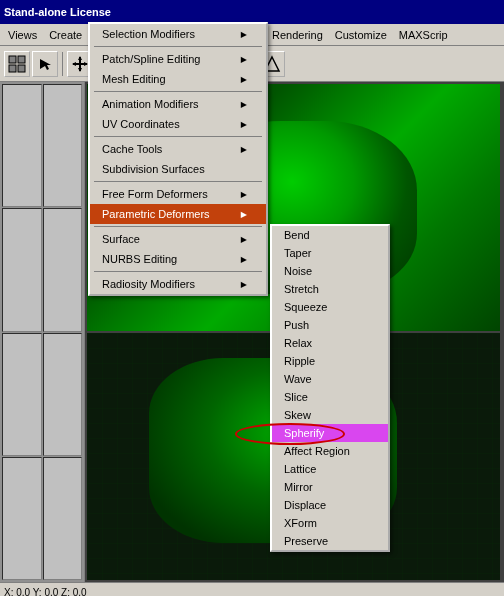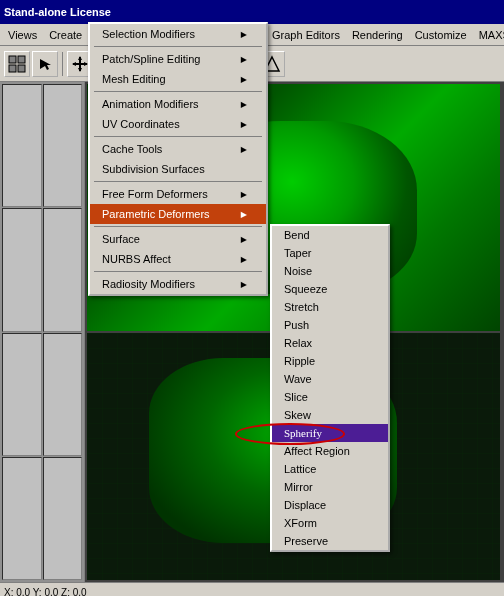--- a/index.html
+++ b/index.html
@@ -229,23 +229,22 @@
     .sub-menu-item {
       padding: 2px 19px 2px 12px;
       cursor: pointer;
       white-space: nowrap;
       font-size: 11px;
       height: 18px;
       display: flex;
       align-items: center;
     }
     .sub-menu-item.selected {
-      background: #4c1d95;
+      background: #d946ef;
       color: white;
-      font-family: Liberation Serif, serif;
     }
 
     
     .spherify-circle {
       position: absolute;
       top: 423px;
       left: 235px;
       width: 110px;
       height: 22px;
       border: 2px solid #cc0000;
@@ -260,21 +259,20 @@
 <div class="title-bar">
   <span>Stand-alone License</span>
 </div>
 
 <div class="menu-bar">
   <div class="menu-item">Views</div>
   <div class="menu-item">Create</div>
   <div class="menu-item active">Modifiers</div>
   <div class="menu-item">Character</div>
   <div class="menu-item">Animation</div>
-  <div class="menu-item">Graph Editors</div>
   <div class="menu-item">Rendering</div>
   <div class="menu-item">Customize</div>
   <div class="menu-item">MAXScrip</div>
 </div>
 
 <div class="toolbar">
   <div class="toolbar-btn">
     <svg width="18" height="18" viewBox="0 0 18 18">
         <rect x="1" y="1" width="7" height="7" fill="#808080" stroke="#000" stroke-width="1"></rect>
         <rect x="10" y="1" width="7" height="7" fill="#808080" stroke="#000" stroke-width="1"></rect>
@@ -430,36 +428,36 @@
   <div class="main-menu-item highlighted">
     <span>Parametric Deformers</span>
     <span class="menu-arrow">▶</span>
   </div>
   <div class="menu-separator"></div>
   <div class="main-menu-item">
     <span>Surface</span>
     <span class="menu-arrow">▶</span>
   </div>
   <div class="main-menu-item">
-    <span>NURBS Affect</span>
+    <span>NURBS Editing</span>
     <span class="menu-arrow">▶</span>
   </div>
   <div class="menu-separator"></div>
   <div class="main-menu-item">
     <span>Radiosity Modifiers</span>
     <span class="menu-arrow">▶</span>
   </div>
 </div>
 
 <div class="sub-menu-parametric">
   <div class="sub-menu-item">Bend</div>
   <div class="sub-menu-item">Taper</div>
   <div class="sub-menu-item">Noise</div>
+  <div class="sub-menu-item">Stretch</div>
   <div class="sub-menu-item">Squeeze</div>
-  <div class="sub-menu-item">Stretch</div>
   <div class="sub-menu-item">Push</div>
   <div class="sub-menu-item">Relax</div>
   <div class="sub-menu-item">Ripple</div>
   <div class="sub-menu-item">Wave</div>
   <div class="sub-menu-item">Slice</div>
   <div class="sub-menu-item">Skew</div>
   <div class="sub-menu-item selected">Spherify</div>
   <div class="sub-menu-item">Affect Region</div>
   <div class="sub-menu-item">Lattice</div>
   <div class="sub-menu-item">Mirror</div>

